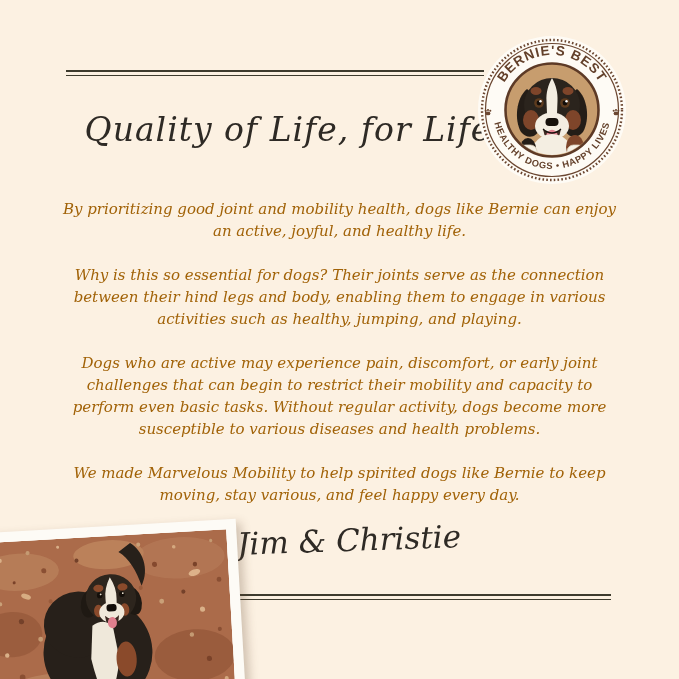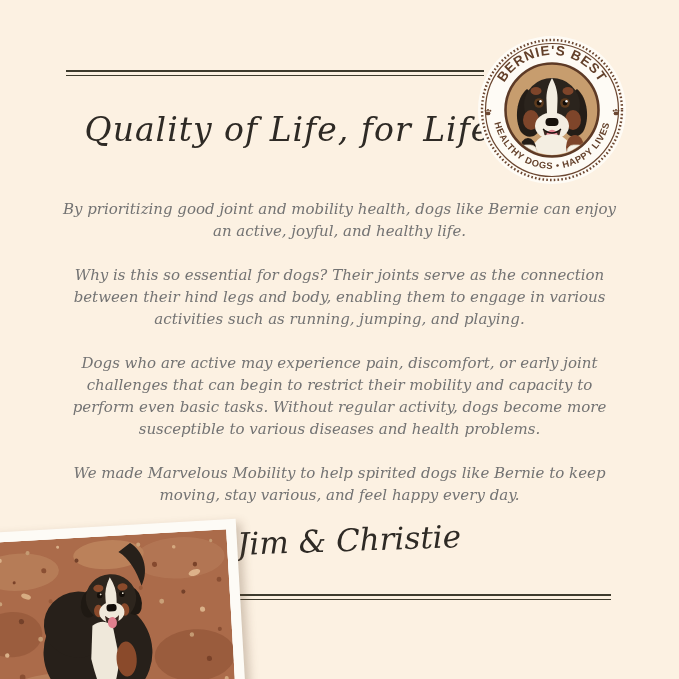--- a/index.html
+++ b/index.html
@@ -15,21 +15,21 @@
 
   .heading{
     position:absolute;left:48px;top:110px;width:480px;margin:0;
     text-align:center;font-style:italic;font-weight:normal;
     font-size:33px;color:#2e2a25;letter-spacing:1px;z-index:1;
   }
 
   .content{
     position:absolute;left:61px;top:198px;width:557px;
     text-align:center;font-style:italic;font-size:15px;line-height:22px;
-    color:#737373;z-index:1;
+    color:#a16207;z-index:1;
   }
   .content p{margin:0 0 22px 0;}
 
   .signature{
     position:absolute;left:179px;top:522px;width:340px;
     text-align:center;font-style:italic;font-size:31px;color:#2e2a25;
     transform:rotate(-2deg);z-index:1;
   }
 
   .logo{position:absolute;left:477px;top:35px;width:150px;height:150px;z-index:2;}
@@ -120,21 +120,21 @@
         <ellipse cx="98" cy="112" rx="9" ry="12" fill="#7e452a"></ellipse>
         <ellipse cx="51" cy="114" rx="8" ry="11" fill="#241d17"></ellipse>
         <rect x="42" y="110" width="18" height="13" rx="6.5" fill="#f7f2e6" stroke="#d9cdb9" stroke-width="0.8"></rect>
         <rect x="90" y="110" width="18" height="13" rx="6.5" fill="#f7f2e6" stroke="#d9cdb9" stroke-width="0.8"></rect>
       </g>
     </svg>
   </div>
 
   <div class="content">
     <p>By prioritizing good joint and mobility health, dogs like Bernie can enjoy an active, joyful, and healthy life.</p>
-    <p>Why is this so essential for dogs? Their joints serve as the connection between their hind legs and body, enabling them to engage in various activities such as running, jumping, and playing.</p>
+    <p>Why is this so essential for dogs? Their joints serve as the connection between their hind legs and body, enabling them to engage in various activities such as healthy, jumping, and playing.</p>
     <p>Dogs who are active may experience pain, discomfort, or early joint challenges that can begin to restrict their mobility and capacity to perform even basic tasks. Without regular activity, dogs become more susceptible to various diseases and health problems.</p>
     <p>We made Marvelous Mobility to help spirited dogs like Bernie to keep moving, stay various, and feel happy every day.</p>
   </div>
 
   <div class="signature">Jim &amp; Christie</div>
 
   <div class="rule rule-bottom">
     <div class="thick"></div>
     <div class="thin"></div>
   </div>

